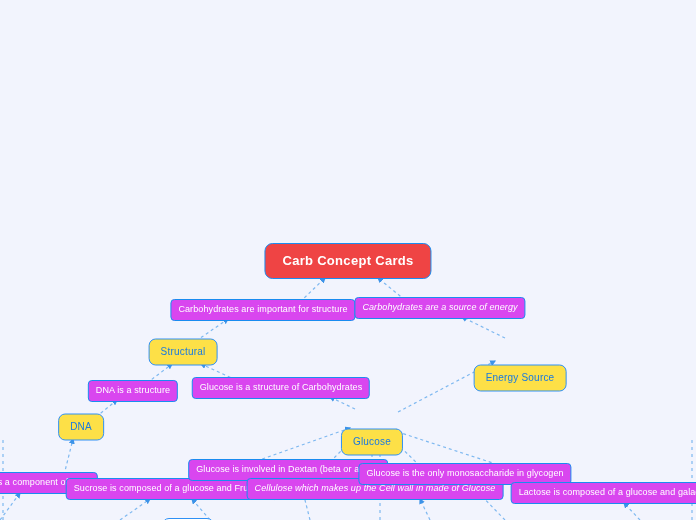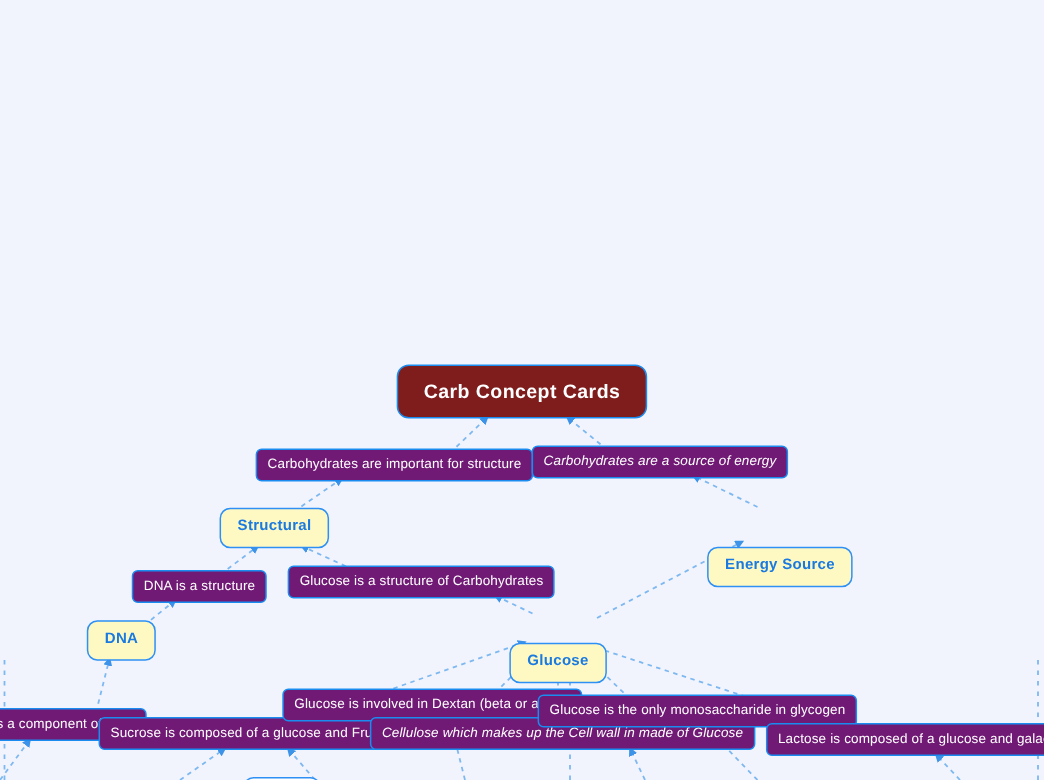--- a/index.html
+++ b/index.html
@@ -29,42 +29,42 @@
   }
   .node {
     position: absolute;
     box-sizing: border-box;
     white-space: nowrap;
     line-height: 1;
     transform: translate(-50%, -50%);
   }
   
   .node.filled {
-    background: #701a75;
+    background: #d946ef;
     color: #ffffff;
     border: 1px solid #1a8cf0;
     border-radius: 4px;
     padding: 5px 7px 6px 7px;
     font-size: 9px;
     letter-spacing: 0.1px;
   }
   
   .node.outlined {
-    background: #fef9c3;
+    background: #fde047;
     color: #1a7ae0;
     border: 1.6px solid #2e90f5;
     border-radius: 7px;
     padding: 7px 11px 8px 11px;
     font-size: 10px;
-    font-weight: bold;
+    font-weight: normal;
     letter-spacing: 0.2px;
   }
   
   .node.root {
-    background: #7f1d1d;
+    background: #ef4444;
     color: #ffffff;
     border: 1px solid #1a8cf0;
     border-radius: 8px;
     padding: 10px 17px 11px 17px;
     font-size: 13px;
     font-weight: bold;
     letter-spacing: 0.3px;
   }
 </style>
 </head>

